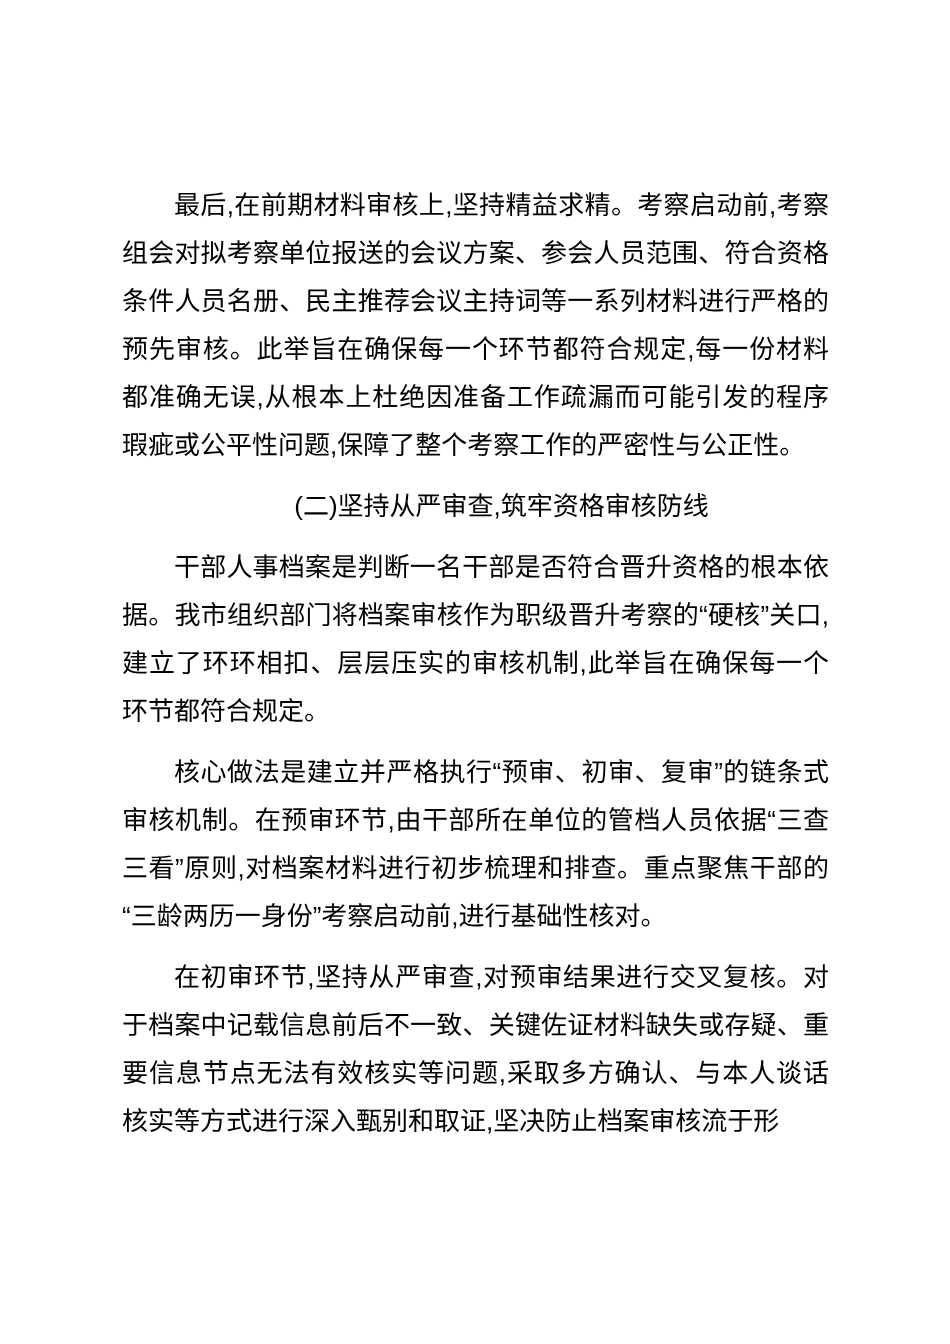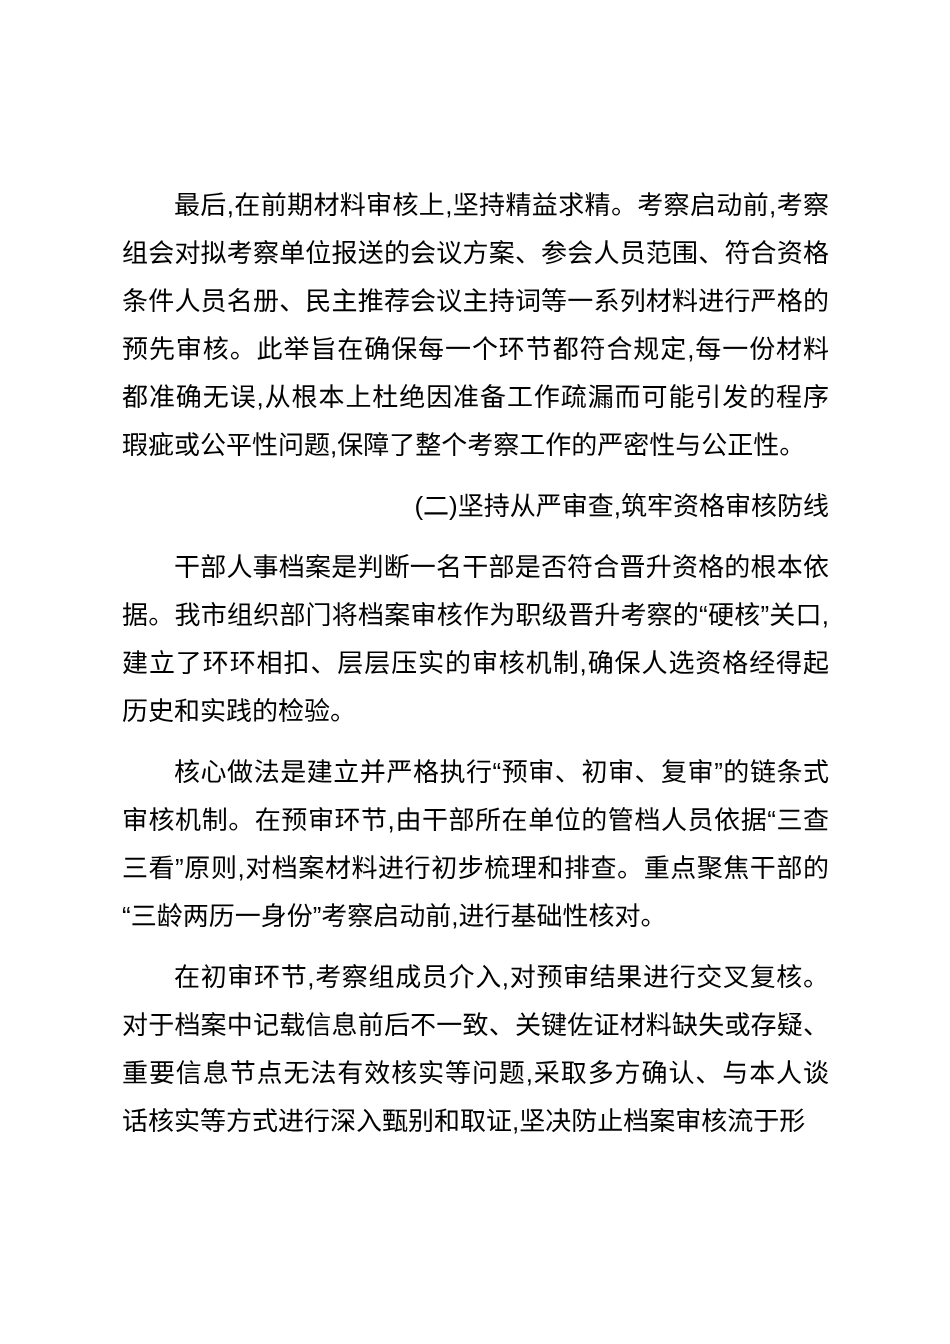--- a/index.html
+++ b/index.html
@@ -27,27 +27,27 @@
     font-size: 26px;
     line-height: 48px;
     text-align: justify;
     text-indent: 2em;
     margin: 0 0 13px 0;
     font-weight: 400;
     word-break: break-all;
     overflow-wrap: anywhere;
   }
   .para.heading {
-    text-align: right;
+    text-align: center;
   }
 </style>
 </head>
 <body>
 
 <div class="page">
   <div class="content">
     <p class="para">最后,在前期材料审核上,坚持精益求精。考察启动前,考察组会对拟考察单位报送的会议方案、参会人员范围、符合资格条件人员名册、民主推荐会议主持词等一系列材料进行严格的预先审核。此举旨在确保每一个环节都符合规定,每一份材料都准确无误,从根本上杜绝因准备工作疏漏而可能引发的程序瑕疵或公平性问题,保障了整个考察工作的严密性与公正性。</p>
     <p class="para heading">(二)坚持从严审查,筑牢资格审核防线</p>
-    <p class="para">干部人事档案是判断一名干部是否符合晋升资格的根本依据。我市组织部门将档案审核作为职级晋升考察的“硬核”关口,建立了环环相扣、层层压实的审核机制,确保人选资格经得起历史和实践的检验。</p>
+    <p class="para">干部人事档案是判断一名干部是否符合晋升资格的根本依据。我市组织部门将档案审核作为职级晋升考察的“硬核”关口,建立了环环相扣、层层压实的审核机制,此举旨在确保每一个环节都符合规定。</p>
     <p class="para">核心做法是建立并严格执行“预审、初审、复审”的链条式审核机制。在预审环节,由干部所在单位的管档人员依据“三查三看”原则,对档案材料进行初步梳理和排查。重点聚焦干部的“三龄两历一身份”考察启动前,进行基础性核对。</p>
-    <p class="para">在初审环节,考察组成员介入,对预审结果进行交叉复核。对于档案中记载信息前后不一致、关键佐证材料缺失或存疑、重要信息节点无法有效核实等问题,采取多方确认、与本人谈话核实等方式进行深入甄别和取证,坚决防止档案审核流于形</p>
+    <p class="para">在初审环节,坚持从严审查,对预审结果进行交叉复核。对于档案中记载信息前后不一致、关键佐证材料缺失或存疑、重要信息节点无法有效核实等问题,采取多方确认、与本人谈话核实等方式进行深入甄别和取证,坚决防止档案审核流于形</p>
   </div>
 </div>
 
 </body></html>

